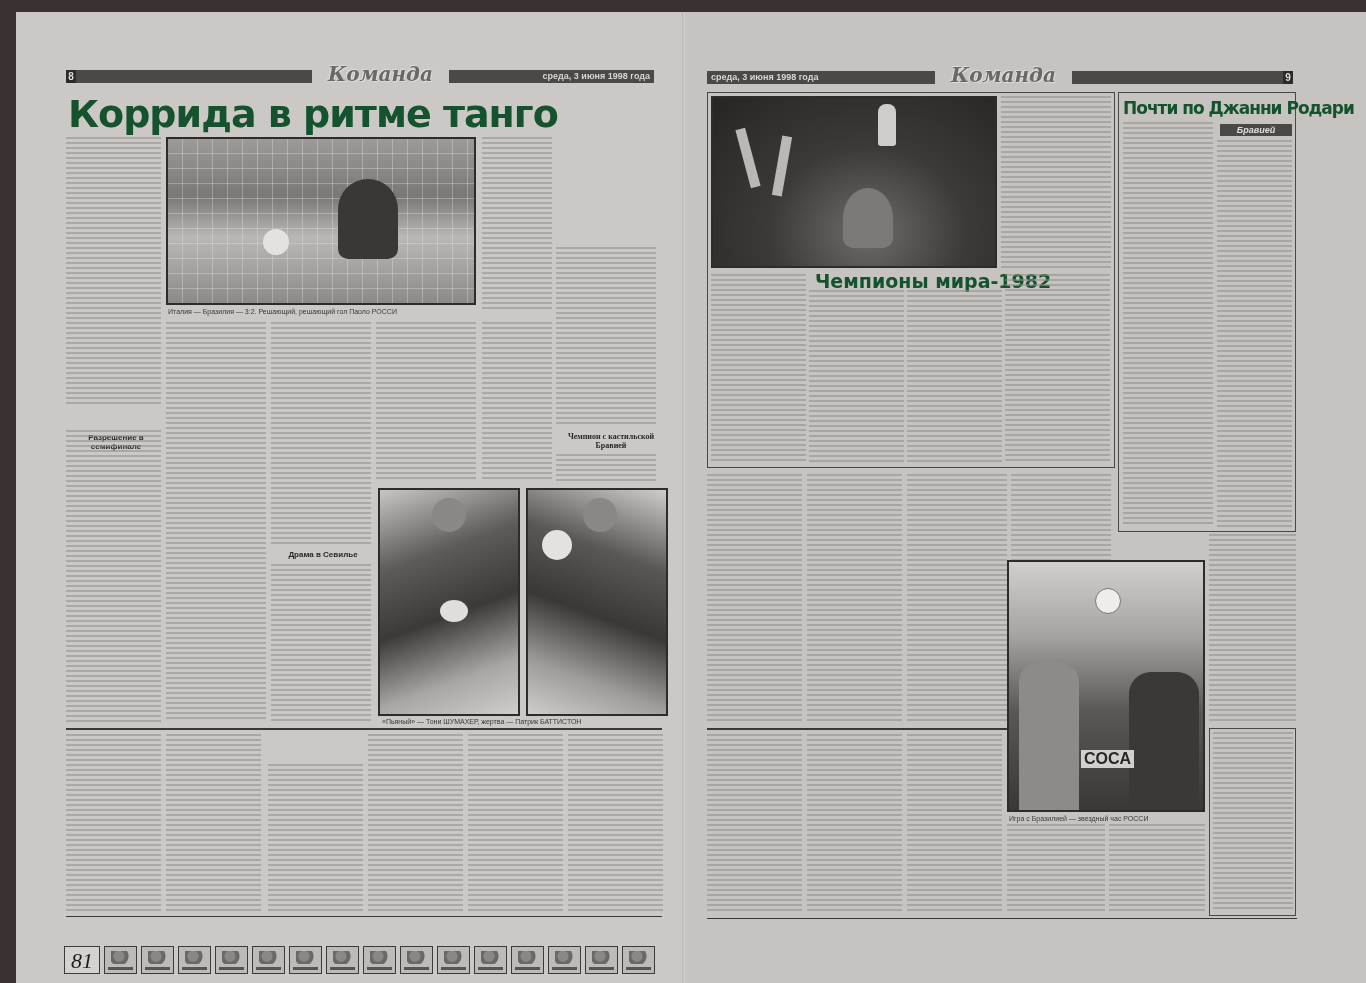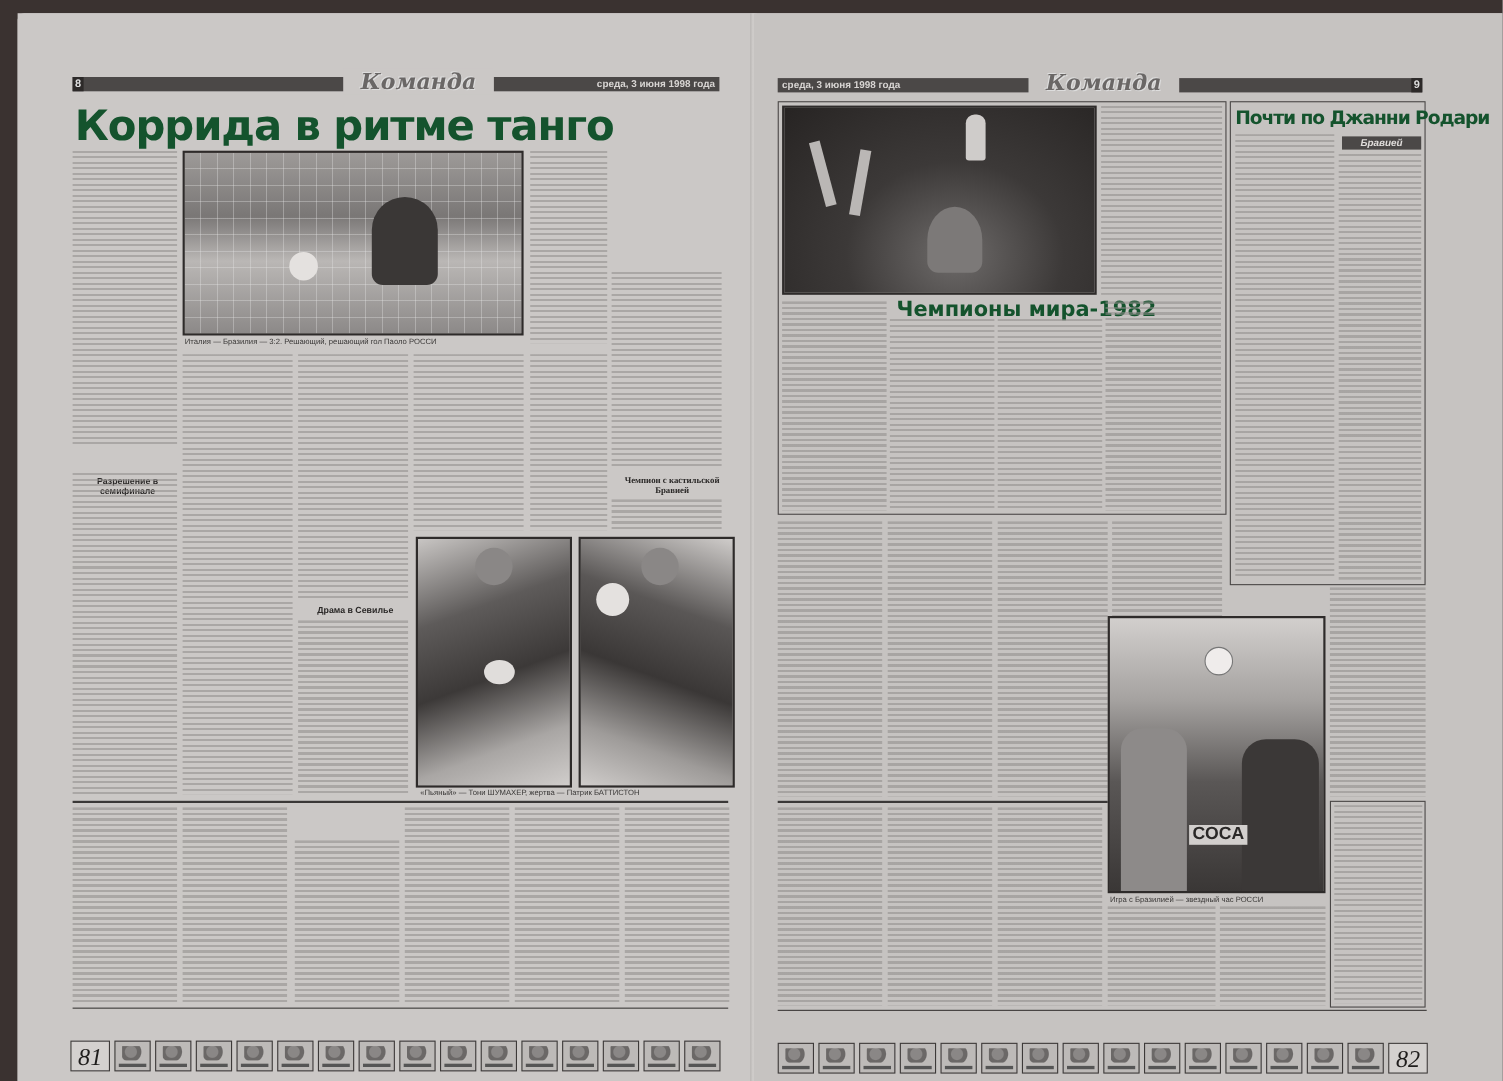--- a/index.html
+++ b/index.html
@@ -154,32 +154,14 @@
     <div class="rule" style="left:22px;top:716px;width:300px;height:2px;"></div>
     <div class="text-col" style="left:22px;top:722px;width:95px;height:180px;"></div>
     <div class="text-col" style="left:122px;top:722px;width:95px;height:180px;"></div>
     <div class="text-col" style="left:222px;top:722px;width:95px;height:180px;"></div>
     <div class="text-col" style="left:322px;top:812px;width:98px;height:90px;"></div>
     <div class="text-col" style="left:424px;top:812px;width:96px;height:90px;"></div>
     <div class="boxed" style="left:524px;top:716px;width:87px;height:188px;"></div>
     <div class="text-col" style="left:528px;top:720px;width:80px;height:180px;"></div>
 
     <div class="rule" style="left:22px;top:906px;width:590px;height:1px;"></div>
-    <div class="footer-strip" style="left:22px;top:912px;">
-      <div class="stamp"></div>
-      <div class="stamp"></div>
-      <div class="stamp"></div>
-      <div class="stamp"></div>
-      <div class="stamp"></div>
-      <div class="stamp"></div>
-      <div class="stamp"></div>
-      <div class="stamp"></div>
-      <div class="stamp"></div>
-      <div class="stamp"></div>
-      <div class="stamp"></div>
-      <div class="stamp"></div>
-      <div class="stamp"></div>
-      <div class="stamp"></div>
-      <div class="stamp"></div>
-      <div class="pagenum">82</div>
-    </div>
   </div>
 </div>
 
 </body></html>

